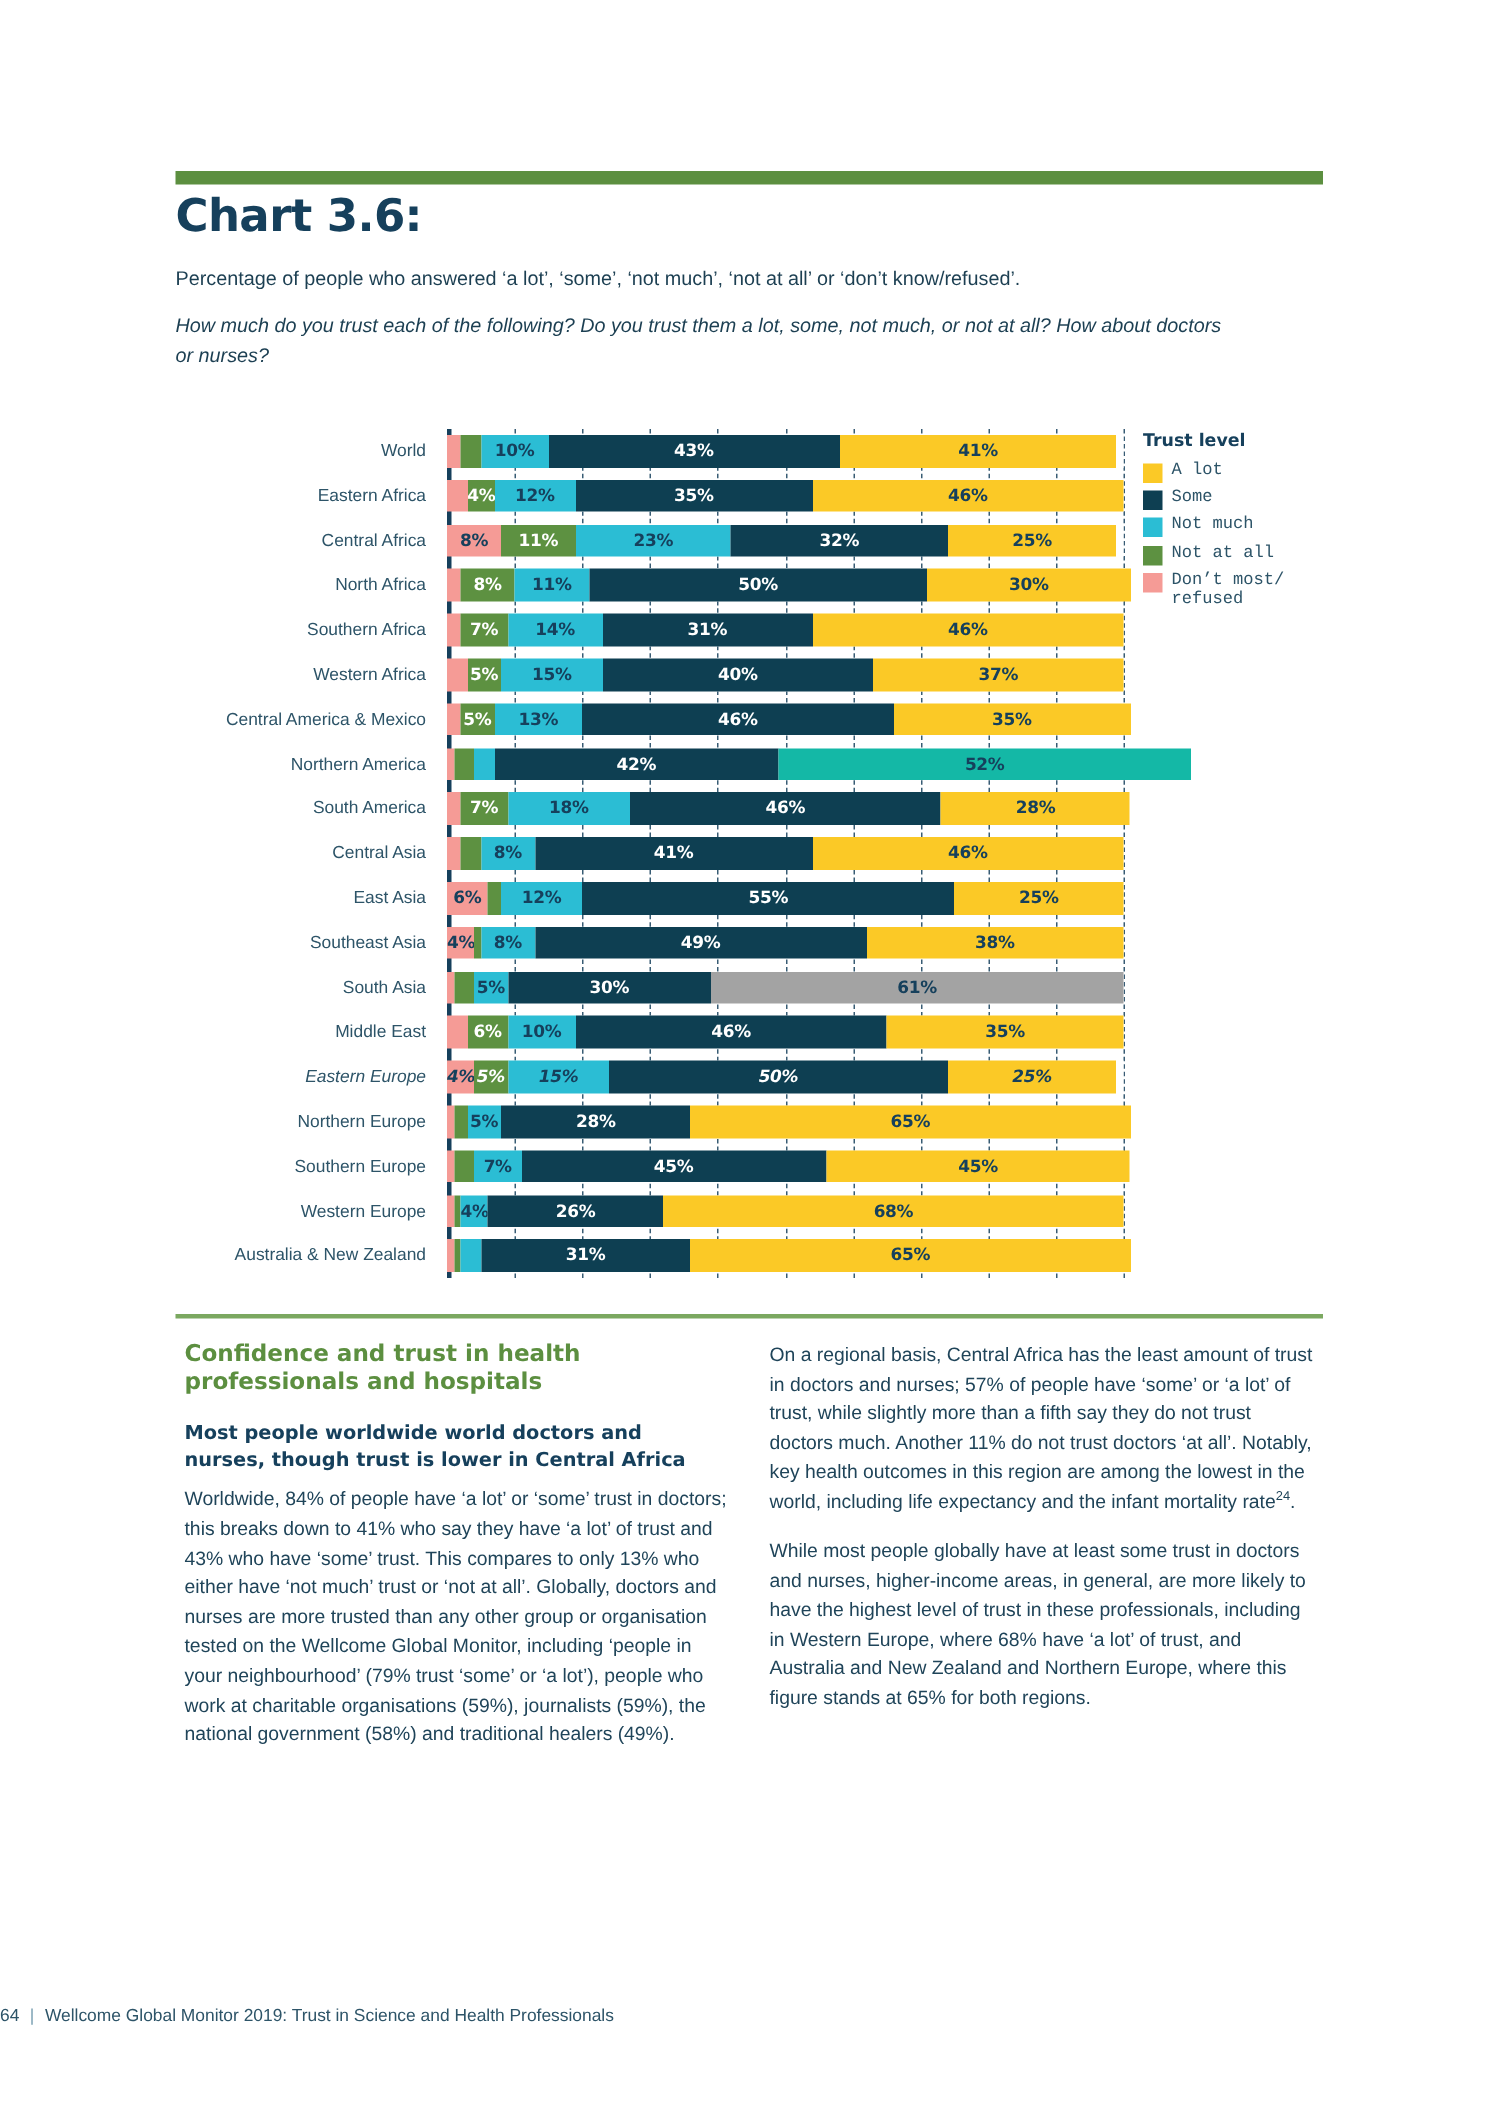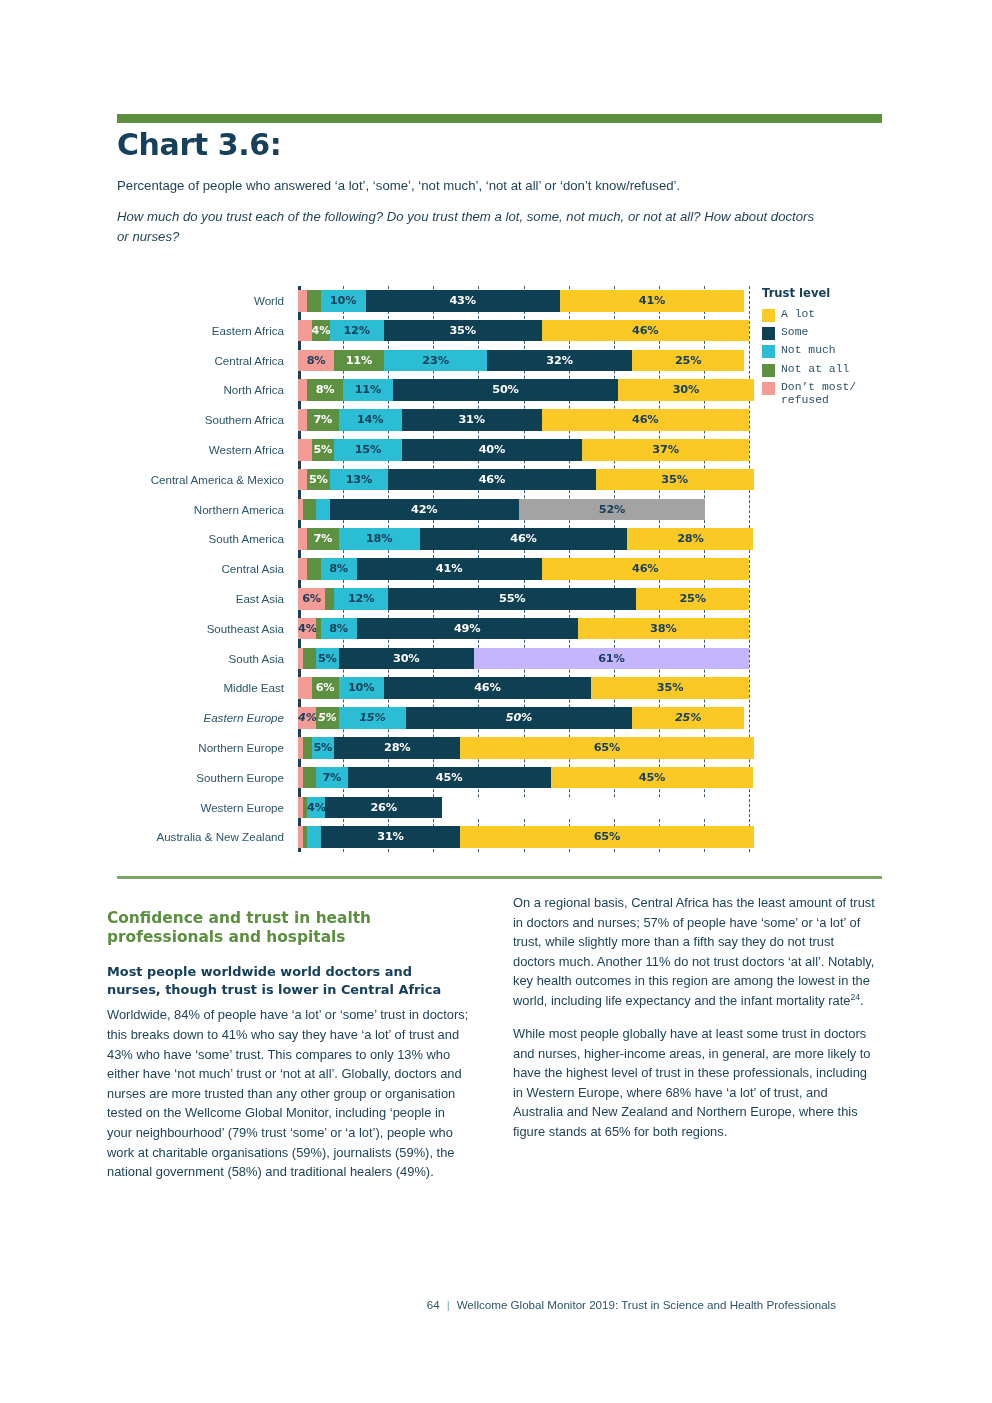--- a/index.html
+++ b/index.html
@@ -202,21 +202,21 @@
 
   
   .col {
     position: absolute;
     top: 893px;
     width: 362px;
     font-size: 12.9px;
     line-height: 1.52;
     color: #1f4459;
   }
-  .col-left  { left: 107px; margin-top: 16px; }
+  .col-left  { left: 123px; }
   .col-right { left: 513px; }
 
   .section-head {
     font-family: "DejaVu Sans", sans-serif;
     font-size: 15.4px;
     font-weight: bold;
     color: #5c8f40;
     line-height: 1.26;
     margin: 0 0 15px 0;
   }
@@ -230,23 +230,23 @@
   }
   .para {
     margin: 0 0 13px 0;
   }
   sup { font-size: 8.6px; vertical-align: super; }
 
   
   .footer {
     position: absolute;
     left: 0;
-    top: 1298px;
+    top: 1337px;
     width: 836px;
-    text-align: right;
+    text-align: left;
     font-size: 11.6px;
     color: #2d5468;
   }
   .footer .pg { font-weight: normal; }
   .footer .divider {
     display: inline-block;
     margin: 0 7px;
     color: #7aa0b2;
   }
 </style>
@@ -367,21 +367,21 @@
             <div class="seg dark" style="left: 297.66px; width: 157.85px; background: rgb(251, 201, 38);">35%</div>
           </div>
         </div>
         <div class="row" style="top: 208.6px;">
           <div class="row-label">Northern America</div>
           <div class="bar">
             <div class="seg dark" style="left: 0px; width: 4.51px; background: rgb(245, 155, 150);"></div>
             <div class="seg light" style="left: 4.51px; width: 13.53px; background: rgb(93, 145, 65);"></div>
             <div class="seg dark" style="left: 18.04px; width: 13.53px; background: rgb(43, 189, 212);"></div>
             <div class="seg light" style="left: 31.57px; width: 189.42px; background: rgb(14, 63, 82);">42%</div>
-            <div class="seg dark" style="left: 220.99px; width: 186px; background: #a3a3a3;">52%</div>
+            <div class="seg dark" style="left: 220.99px; width: 275px; background: #14b8a6;">52%</div>
           </div>
         </div>
         <div class="row" style="top: 238.4px;">
           <div class="row-label">South America</div>
           <div class="bar">
             <div class="seg dark" style="left: 0px; width: 9.02px; background: rgb(245, 155, 150);"></div>
             <div class="seg light" style="left: 9.02px; width: 31.57px; background: rgb(93, 145, 65);">7%</div>
             <div class="seg dark" style="left: 40.59px; width: 81.18px; background: rgb(43, 189, 212);">18%</div>
             <div class="seg light" style="left: 121.77px; width: 207.46px; background: rgb(14, 63, 82);">46%</div>
             <div class="seg dark" style="left: 329.23px; width: 126.28px; background: rgb(251, 201, 38);">28%</div>
@@ -417,21 +417,21 @@
             <div class="seg dark" style="left: 279.62px; width: 171.38px; background: rgb(251, 201, 38);">38%</div>
           </div>
         </div>
         <div class="row" style="top: 357.6px;">
           <div class="row-label">South Asia</div>
           <div class="bar">
             <div class="seg dark" style="left: 0px; width: 4.51px; background: rgb(245, 155, 150);"></div>
             <div class="seg light" style="left: 4.51px; width: 13.53px; background: rgb(93, 145, 65);"></div>
             <div class="seg dark" style="left: 18.04px; width: 22.55px; background: rgb(43, 189, 212);">5%</div>
             <div class="seg light" style="left: 40.59px; width: 135.3px; background: rgb(14, 63, 82);">30%</div>
-            <div class="seg dark" style="left: 175.89px; width: 275.11px; background: #c4b5fd;">61%</div>
+            <div class="seg dark" style="left: 175.89px; width: 275.11px; background: #a3a3a3;">61%</div>
           </div>
         </div>
         <div class="row" style="top: 387.4px;">
           <div class="row-label">Middle East</div>
           <div class="bar">
             <div class="seg dark" style="left: 0px; width: 13.53px; background: rgb(245, 155, 150);"></div>
             <div class="seg light" style="left: 13.53px; width: 27.06px; background: rgb(93, 145, 65);">6%</div>
             <div class="seg dark" style="left: 40.59px; width: 45.1px; background: rgb(43, 189, 212);">10%</div>
             <div class="seg light" style="left: 85.69px; width: 207.46px; background: rgb(14, 63, 82);">46%</div>
             <div class="seg dark" style="left: 293.15px; width: 157.85px; background: rgb(251, 201, 38);">35%</div>
@@ -467,20 +467,21 @@
             <div class="seg dark" style="left: 252.56px; width: 202.95px; background: rgb(251, 201, 38);">45%</div>
           </div>
         </div>
         <div class="row" style="top: 506.6px;">
           <div class="row-label">Western Europe</div>
           <div class="bar">
             <div class="seg dark" style="left: 0px; width: 4.51px; background: rgb(245, 155, 150);"></div>
             <div class="seg light" style="left: 4.51px; width: 4.51px; background: rgb(93, 145, 65);"></div>
             <div class="seg dark" style="left: 9.02px; width: 18.04px; background: rgb(43, 189, 212);">4%</div>
             <div class="seg light" style="left: 27.06px; width: 117.26px; background: rgb(14, 63, 82);">26%</div>
+            <div class="seg dark" style="left: 144.32px; width: 306.68px; background: rgb(251, 201, 38);">68%</div>
           </div>
         </div>
         <div class="row" style="top: 536.4px;">
           <div class="row-label">Australia &amp; New Zealand</div>
           <div class="bar">
             <div class="seg dark" style="left: 0px; width: 4.51px; background: rgb(245, 155, 150);"></div>
             <div class="seg light" style="left: 4.51px; width: 4.51px; background: rgb(93, 145, 65);"></div>
             <div class="seg dark" style="left: 9.02px; width: 13.53px; background: rgb(43, 189, 212);"></div>
             <div class="seg light" style="left: 22.55px; width: 139.81px; background: rgb(14, 63, 82);">31%</div>
             <div class="seg dark" style="left: 162.36px; width: 293.15px; background: rgb(251, 201, 38);">65%</div>

